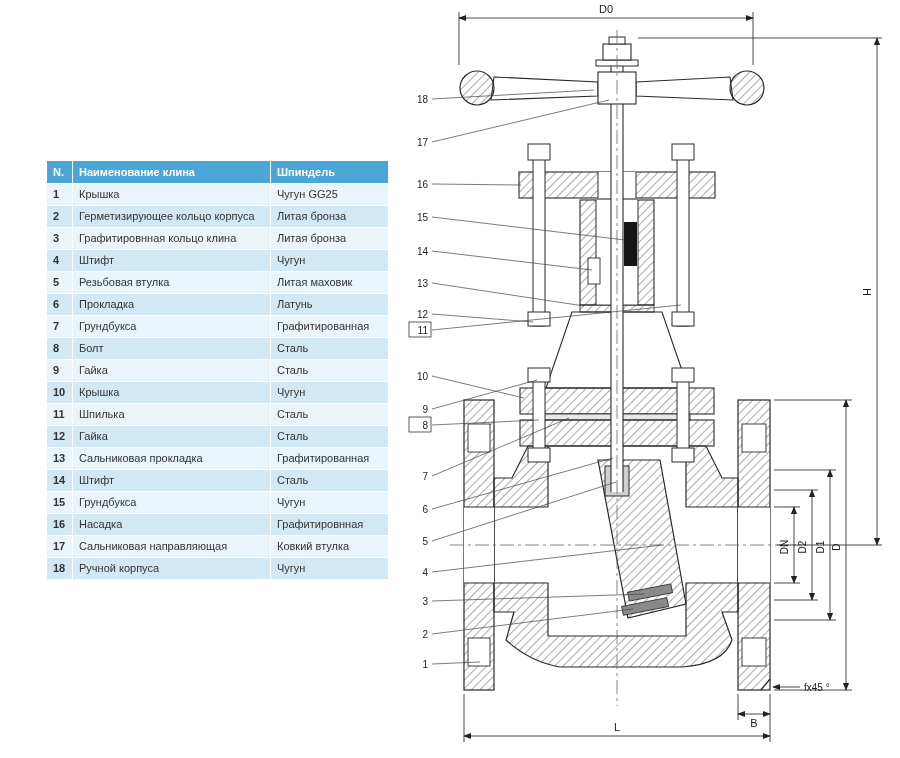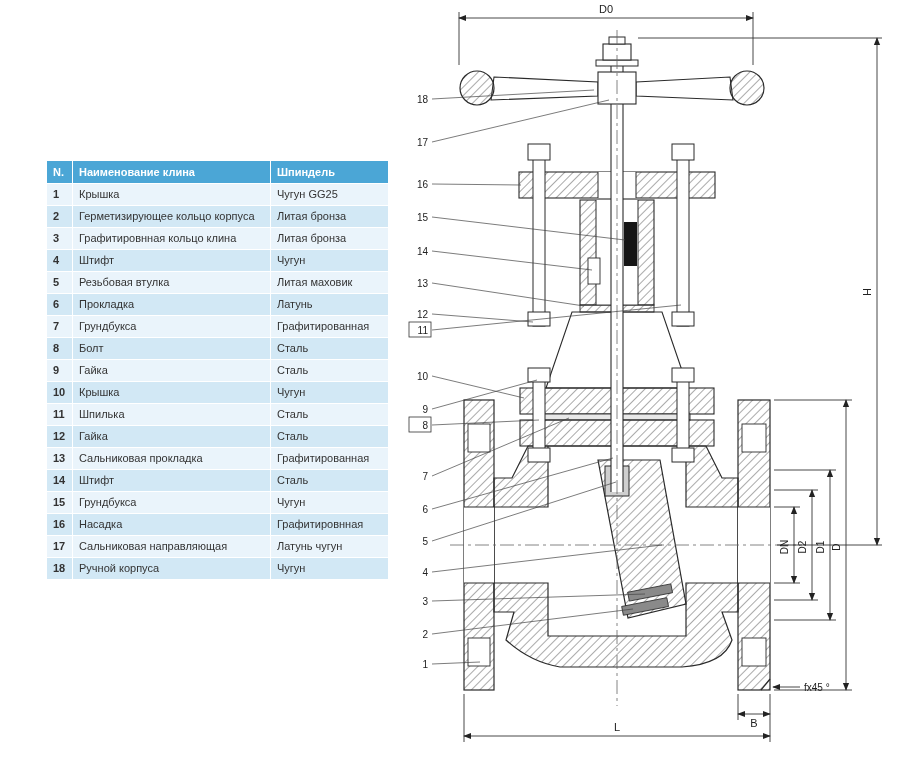--- a/index.html
+++ b/index.html
@@ -374,21 +374,21 @@
 
     <tr>
       <td class="col-num">16</td>
       <td>Насадка</td>
       <td>Графитировнная</td>
     </tr>
 
     <tr>
       <td class="col-num">17</td>
       <td>Сальниковая направляющая</td>
-      <td>Латунь чугун</td>
+      <td>Ковкий втулка</td>
     </tr>
 
     <tr>
       <td class="col-num">18</td>
       <td>Ручной корпуса</td>
       <td>Чугун</td>
     </tr>
   </tbody>
   </table>
 

